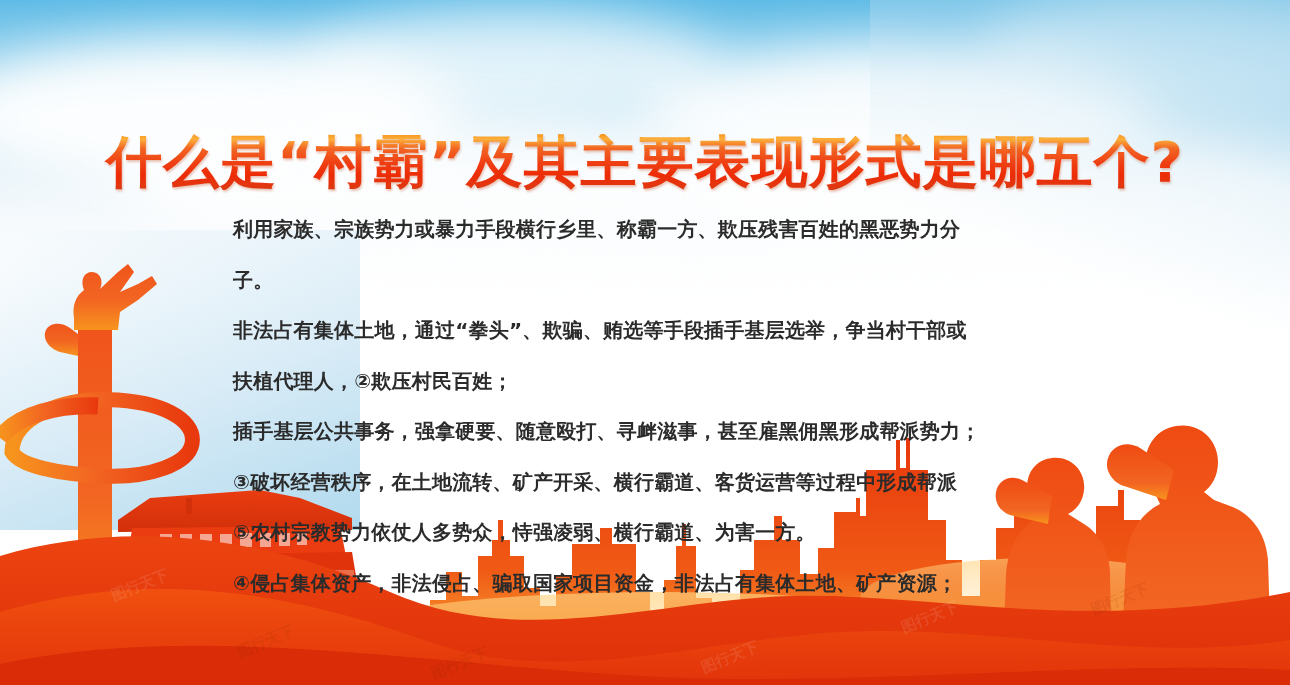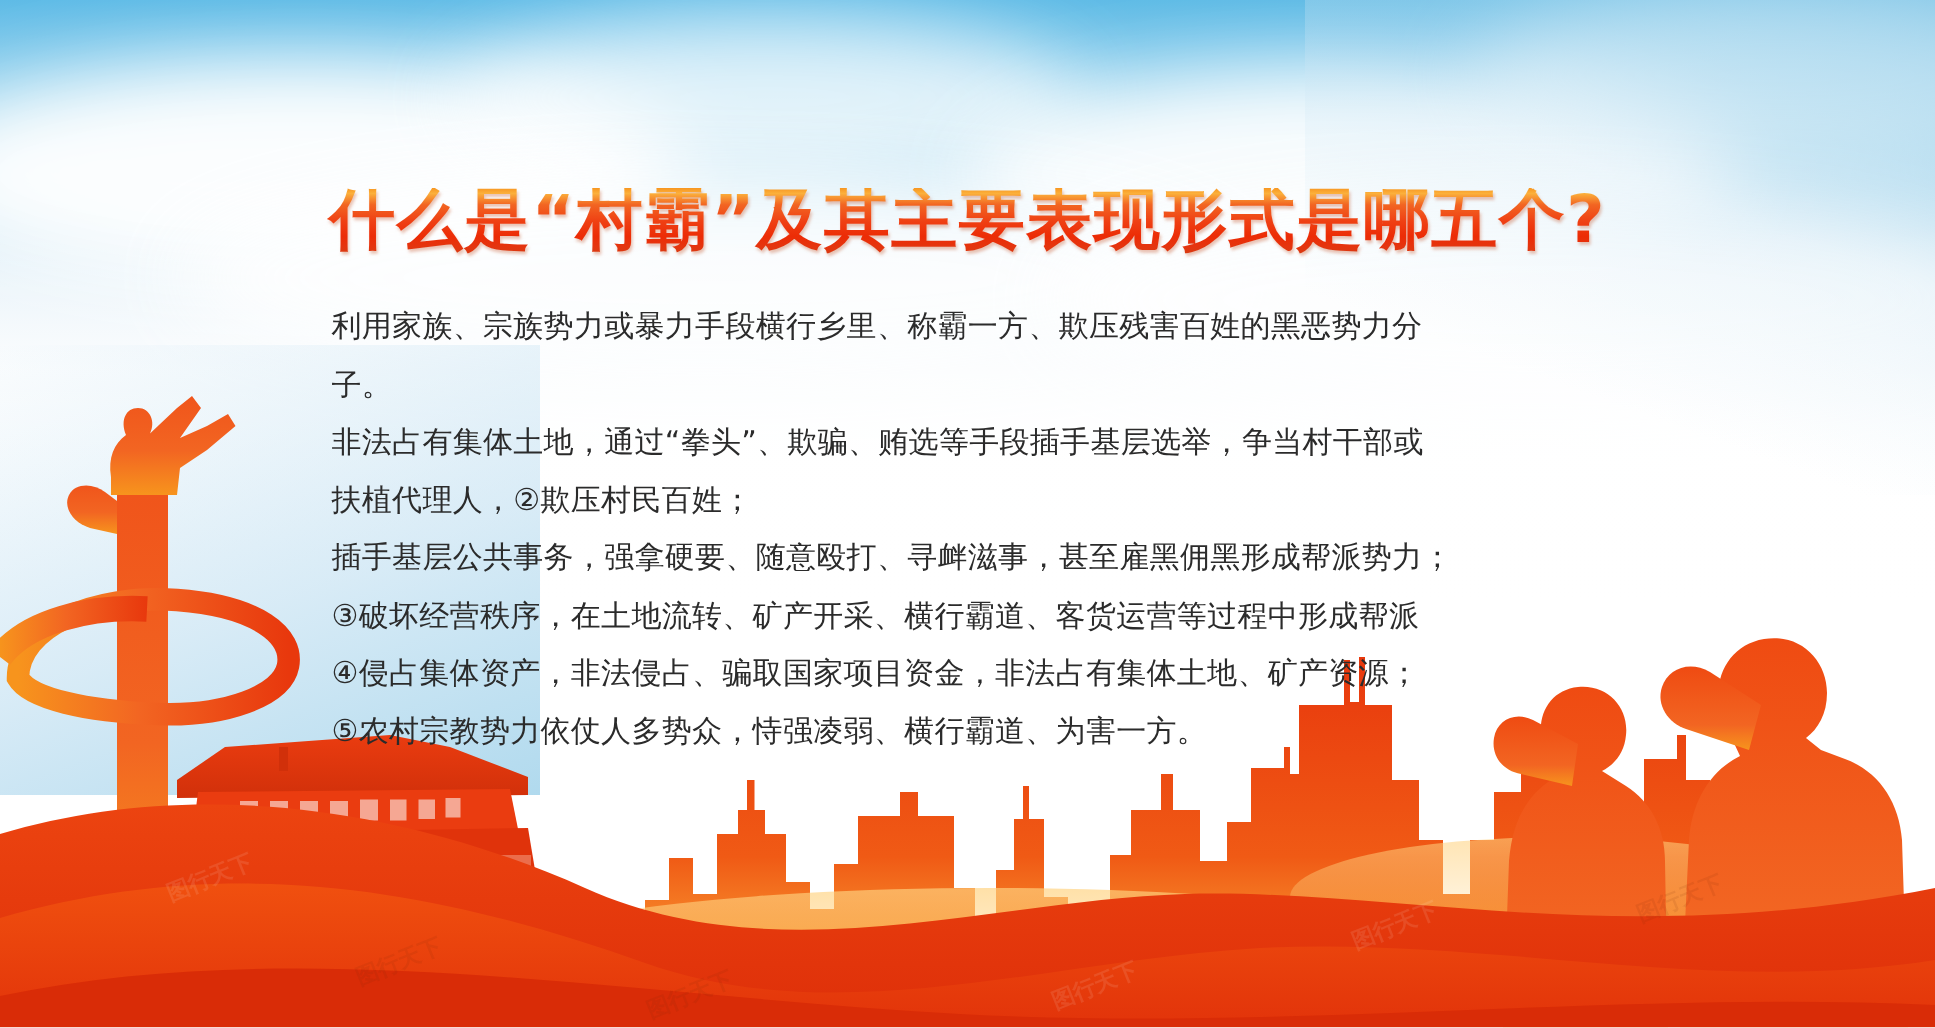--- a/index.html
+++ b/index.html
@@ -39,38 +39,38 @@
 
   
   .scenery{position:absolute;left:0;top:0;width:1290px;height:685px;}
   .scenery svg{position:absolute;left:0;top:0;}
 
   
   .title{
     position:absolute;left:0;top:96px;width:1290px;
     text-align:center;
     font-family:"DejaVu Sans","Liberation Sans",sans-serif;
-    font-size:44px;font-weight:bold;letter-spacing:1px;line-height:1;
+    font-size:56px;font-weight:bold;letter-spacing:1px;line-height:1;
     white-space:nowrap;
     background:linear-gradient(to bottom,
       #f7931e 0%, #fbb03b 9%, #f26522 26%, #ef3f13 52%,
       #ec2c06 74%, #e4350f 90%, #d93a12 100%);
     -webkit-background-clip:text;background-clip:text;
     -webkit-text-fill-color:transparent;color:transparent;
     filter:drop-shadow(1px 2px 1px rgba(190,60,10,.30));
   }
 
   
   .copy{
     position:absolute;left:217px;top:196px;width:882px;
     font-family:"DejaVu Sans","Liberation Sans",sans-serif;
     font-size:20px;line-height:34.5px;color:#2b2b2b;
     letter-spacing:.2px;
   }
-  .copy p{margin:4px;}
+  .copy p{margin:16px;font-weight:bold;}
 
   
   .wm{
     position:absolute;color:rgba(255,255,255,.10);
     font-size:15px;font-weight:bold;white-space:nowrap;
     transform:rotate(-22deg);pointer-events:none;
     font-family:"DejaVu Sans",sans-serif;
   }
   .wmd{color:rgba(120,40,10,.10);}
 </style>
@@ -220,17 +220,17 @@
 
   <h1 class="title">什么是“村霸”及其主要表现形式是哪五个?</h1>
 
   <div class="copy">
     <p>利用家族、宗族势力或暴力手段横行乡里、称霸一方、欺压残害百姓的黑恶势力分</p>
     <p>子。</p>
     <p>非法占有集体土地，通过“拳头”、欺骗、贿选等手段插手基层选举，争当村干部或</p>
     <p>扶植代理人，②欺压村民百姓；</p>
     <p>插手基层公共事务，强拿硬要、随意殴打、寻衅滋事，甚至雇黑佣黑形成帮派势力；</p>
     <p>③破坏经营秩序，在土地流转、矿产开采、横行霸道、客货运营等过程中形成帮派</p>
+    <p>⑤农村宗教势力依仗人多势众，恃强凌弱、横行霸道、为害一方。</p>
     <p>④侵占集体资产，非法侵占、骗取国家项目资金，非法占有集体土地、矿产资源；</p>
-    <p>⑤农村宗教势力依仗人多势众，恃强凌弱、横行霸道、为害一方。</p>
   </div>
 
 </div>
 
 </body></html>

